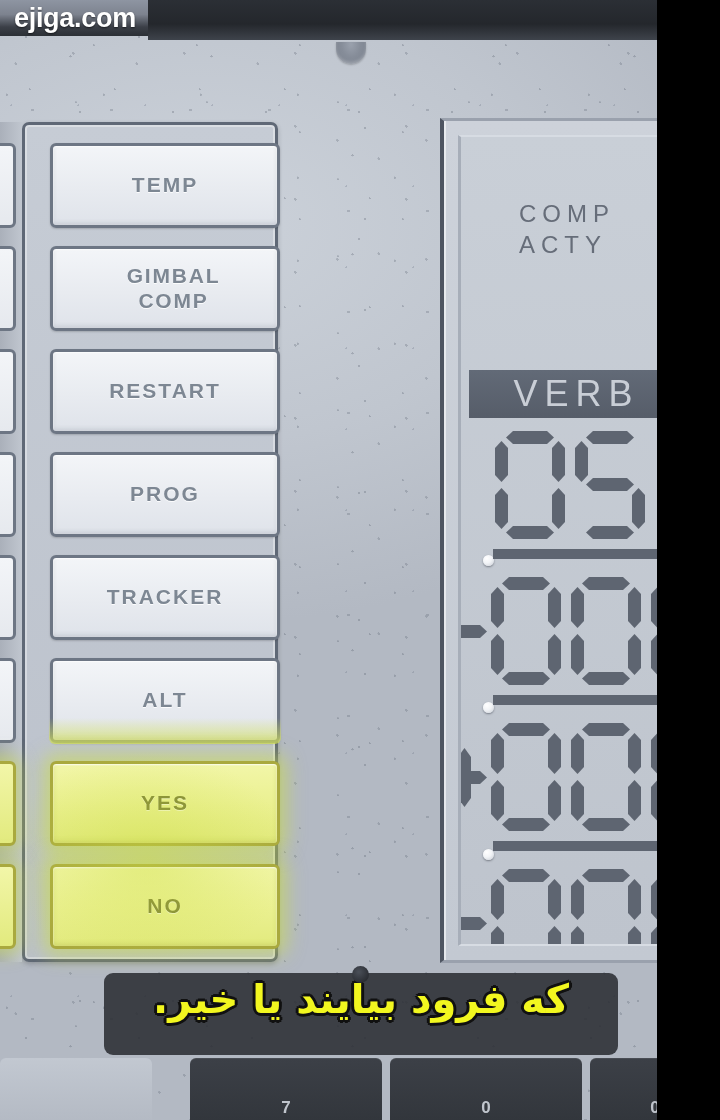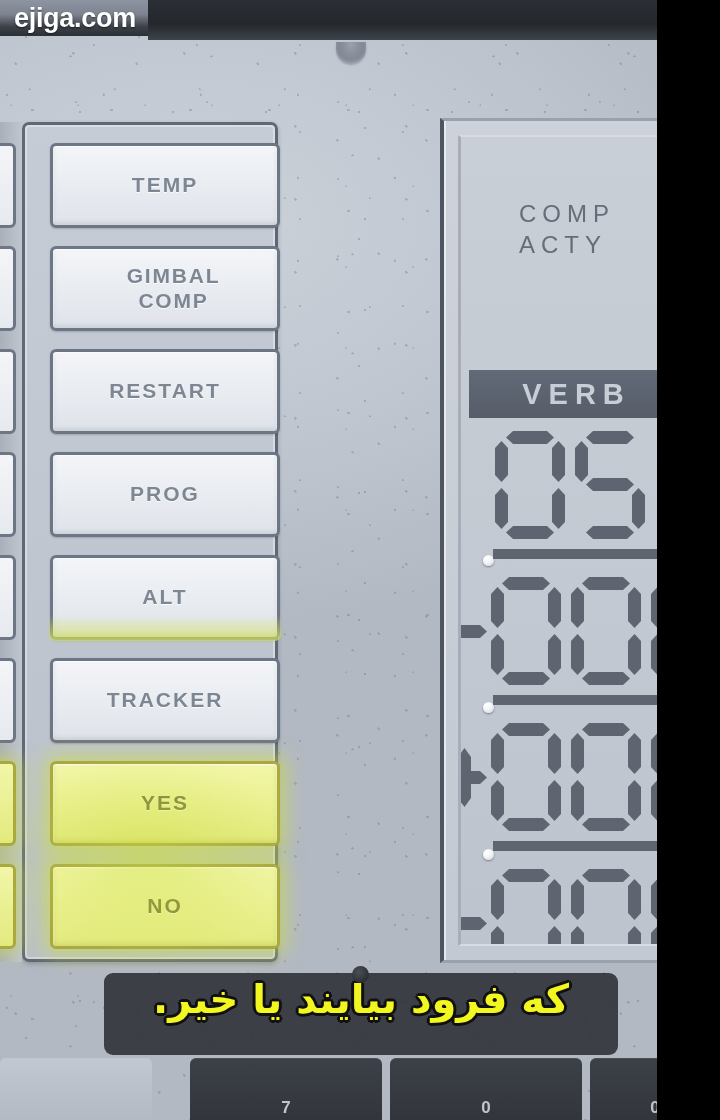--- a/index.html
+++ b/index.html
@@ -230,22 +230,22 @@
   .verb-bar {
     position: absolute;
     left: 8px; top: 233px;
     width: 210px; height: 48px;
     background: linear-gradient(180deg, #626a77 0%, #565d69 100%);
     display: flex;
     align-items: center;
     justify-content: center;
   }
   .verb-bar span {
-    font-size: 29px;
-    font-weight: 700;
+    font-size: 36px;
+    font-weight: 400;
     letter-spacing: 7px;
     color: #c9ced6;
     padding-left: 5px;
   }
 
   
   .seg-row {
     position: absolute;
     display: flex;
     align-items: center;
@@ -415,26 +415,26 @@
     </div>
 
     <div class="ann">
       <div class="ann-label">RESTART</div>
     </div>
 
     <div class="ann">
       <div class="ann-label">PROG</div>
     </div>
 
+    <div class="ann">
+      <div class="ann-label">TRACKER</div>
+    </div>
+
     <div class="ann glow-bottom">
       <div class="ann-label">ALT</div>
-    </div>
-
-    <div class="ann">
-      <div class="ann-label">TRACKER</div>
     </div>
 
     <div class="ann lit">
       <div class="ann-label">YES</div>
     </div>
 
     <div class="ann lit">
       <div class="ann-label">NO</div>
     </div>
 

